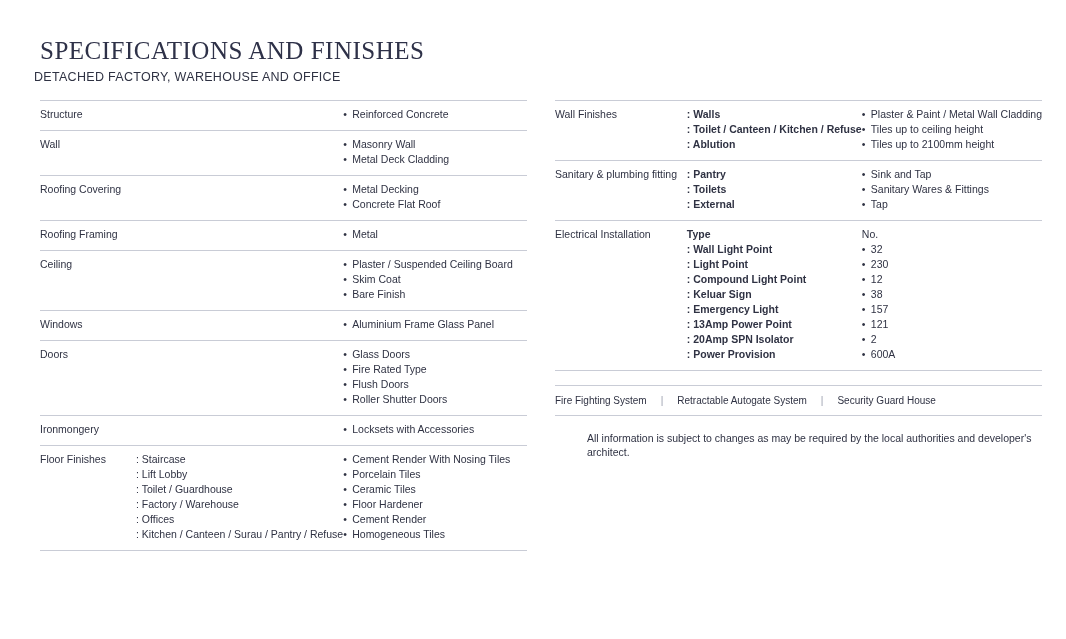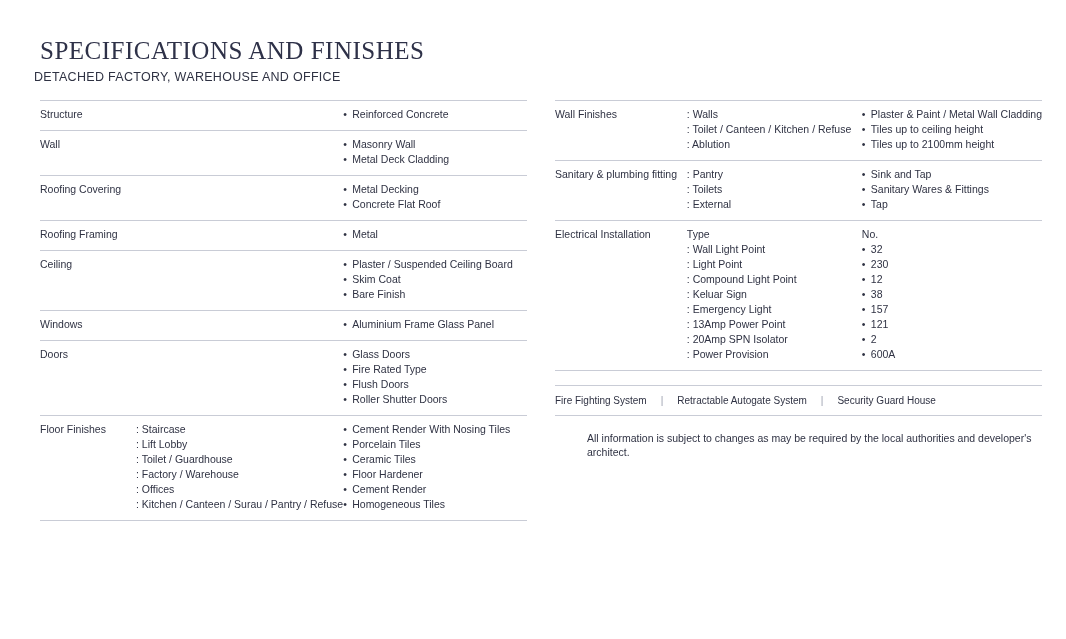--- a/index.html
+++ b/index.html
@@ -62,21 +62,21 @@
     padding: 6px 0 8px 0;
     line-height: 15px;
   }
   table.spec tr:first-child td {
     border-top: 1px solid #c9ccd6;
   }
   .c-label { width: 96px; padding-right: 6px; }
   .c-mid   { width: 205px; padding-right: 6px; }
   .c-val   { width: auto; }
   .lbl-right .c-label { width: 132px; }
-  .lbl-right .c-mid { width: 175px; }
+  .lbl-right .c-mid { width: 175px; font-weight: bold; }
   ul.plain {
     margin: 0;
     padding: 0;
     list-style: none;
   }
   ul.plain li {
     margin: 0;
     padding: 0;
     line-height: 15px;
     white-space: nowrap;
@@ -180,20 +180,29 @@
           </tr>
           <tr>
             <td class="c-label">Doors</td>
             <td class="c-mid"></td>
             <td class="c-val">
               <ul class="plain bullets">
                 <li>Glass Doors</li>
                 <li>Fire Rated Type</li>
                 <li>Flush Doors</li>
                 <li>Roller Shutter Doors</li>
+              </ul>
+            </td>
+          </tr>
+          <tr>
+            <td class="c-label">Ironmongery</td>
+            <td class="c-mid"></td>
+            <td class="c-val">
+              <ul class="plain bullets">
+                <li>Locksets with Accessories</li>
               </ul>
             </td>
           </tr>
           <tr>
             <td class="c-label">Floor Finishes</td>
             <td class="c-mid">
               <ul class="plain">
                 <li>: Staircase</li>
                 <li>: Lift Lobby</li>
                 <li>: Toilet / Guardhouse</li>

